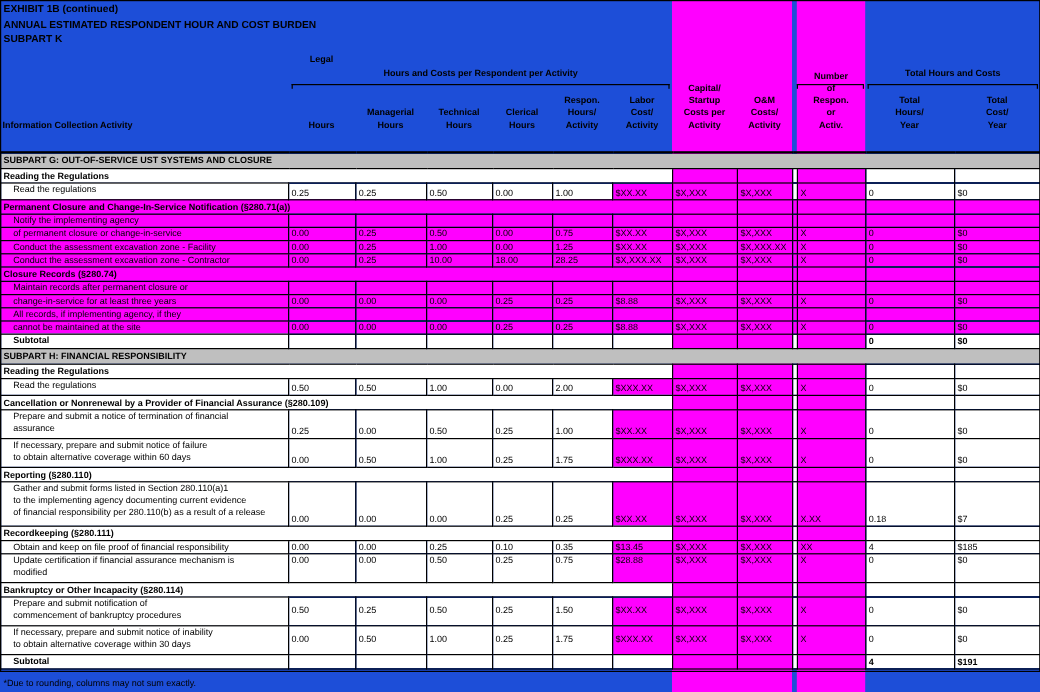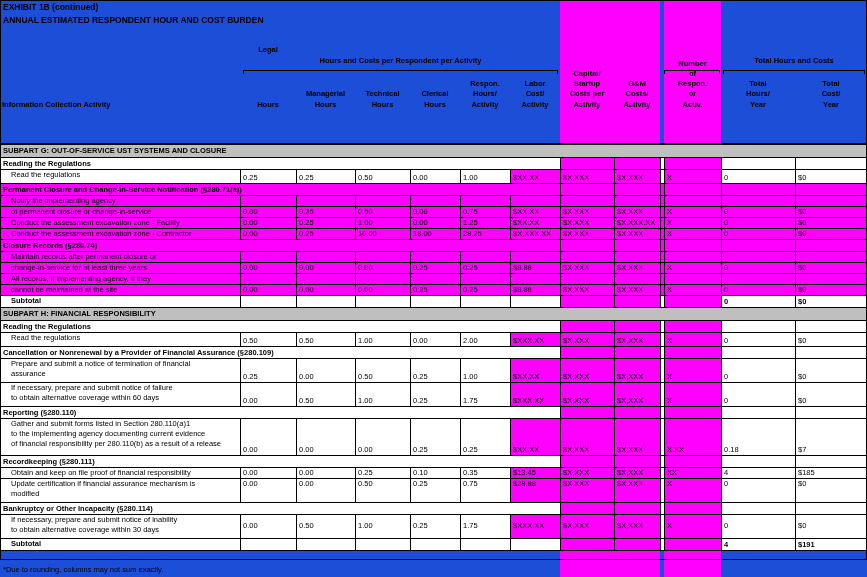--- a/index.html
+++ b/index.html
@@ -16,21 +16,21 @@
   .gl-activity{left:243px;width:315px;}
   .gl-totals{left:723px;width:142px;}
   .bracket{position:absolute;top:70px;height:4px;border:1px solid #000;border-bottom:none;z-index:2;}
   .bk-activity{left:243px;width:315px;}
   .bk-number{left:664px;width:56px;}
   .bk-totals{left:723px;width:142px;}
   .col-headers{position:absolute;left:0;top:72px;height:54px;display:flex;z-index:2;}
   .ch{display:flex;flex-direction:column;justify-content:flex-end;align-items:center;text-align:center;
       font-size:7.5px;font-weight:bold;line-height:10.3px;padding-bottom:16px;}
   .ch-first{align-items:flex-start;text-align:left;padding-left:2px;}
-  .grid{position:absolute;left:0;top:143px;width:867px;table-layout:fixed;border-collapse:collapse;z-index:2;border-top:2px solid #000;}
+  .grid{position:absolute;left:0;top:126px;width:867px;table-layout:fixed;border-collapse:collapse;z-index:2;border-top:2px solid #000;}
   .grid td{border:1px solid #000;background:#fff;font-size:7.5px;line-height:10px;padding:0 1px 0 2px;
            vertical-align:bottom;white-space:nowrap;overflow:hidden;}
   .grid td.mag{background:var(--hl-color);}
   .grid tr.hl td{background:var(--hl-color);}
   .grid td.gap{padding:0;}
   .grid td.section-cell{background:var(--section-color);font-weight:bold;vertical-align:middle;}
   .grid td.label-cell{font-weight:bold;overflow:visible;}
   .grid td.activity-cell{vertical-align:top;overflow:visible;padding-left:10px;}
   .grid td.bold{font-weight:bold;}
   .row-subtotal td{font-weight:bold;}
@@ -49,20 +49,21 @@
 <body>
 
 <div class="screen">
 
   <div class="hl-band band-left"></div>
   <div class="hl-band band-right"></div>
 
   <div class="title-block">
     <div>EXHIBIT 1B (continued)</div>
     <div>ANNUAL ESTIMATED RESPONDENT HOUR AND COST BURDEN</div>
+    <div>SUBPART K</div>
   </div>
 
   <div class="group-label gl-activity">Hours and Costs per Respondent per Activity</div>
   <div class="group-label gl-totals">Total Hours and Costs</div>
 
   <div class="bracket bk-activity"></div>
   <div class="bracket bk-number"></div>
   <div class="bracket bk-totals"></div>
 
   <div id="col-headers" class="col-headers">
@@ -455,20 +456,35 @@
         <tr class="row-subhead">
           <td class="label-cell" colspan="7">Bankruptcy or Other Incapacity (§280.114)</td>
           <td class="mag"></td>
           <td class="mag"></td>
           <td class="gap"></td>
           <td class="mag"></td>
           <td></td>
           <td></td>
         </tr>
         <tr class="row-data l2 va-middle">
+          <td class="activity-cell">Prepare and submit notification of<br>commencement of bankruptcy procedures</td>
+          <td>0.50</td>
+          <td>0.25</td>
+          <td>0.50</td>
+          <td>0.25</td>
+          <td>1.50</td>
+          <td class="mag">$XX.XX</td>
+          <td class="mag">$X,XXX</td>
+          <td class="mag">$X,XXX</td>
+          <td class="gap"></td>
+          <td class="mag">X</td>
+          <td>0</td>
+          <td>$0</td>
+        </tr>
+        <tr class="row-data l2 va-middle">
           <td class="activity-cell">If necessary, prepare and submit notice of inability<br>to obtain alternative coverage within 30 days</td>
           <td>0.00</td>
           <td>0.50</td>
           <td>1.00</td>
           <td>0.25</td>
           <td>1.75</td>
           <td class="mag">$XXX.XX</td>
           <td class="mag">$X,XXX</td>
           <td class="mag">$X,XXX</td>
           <td class="gap"></td>

